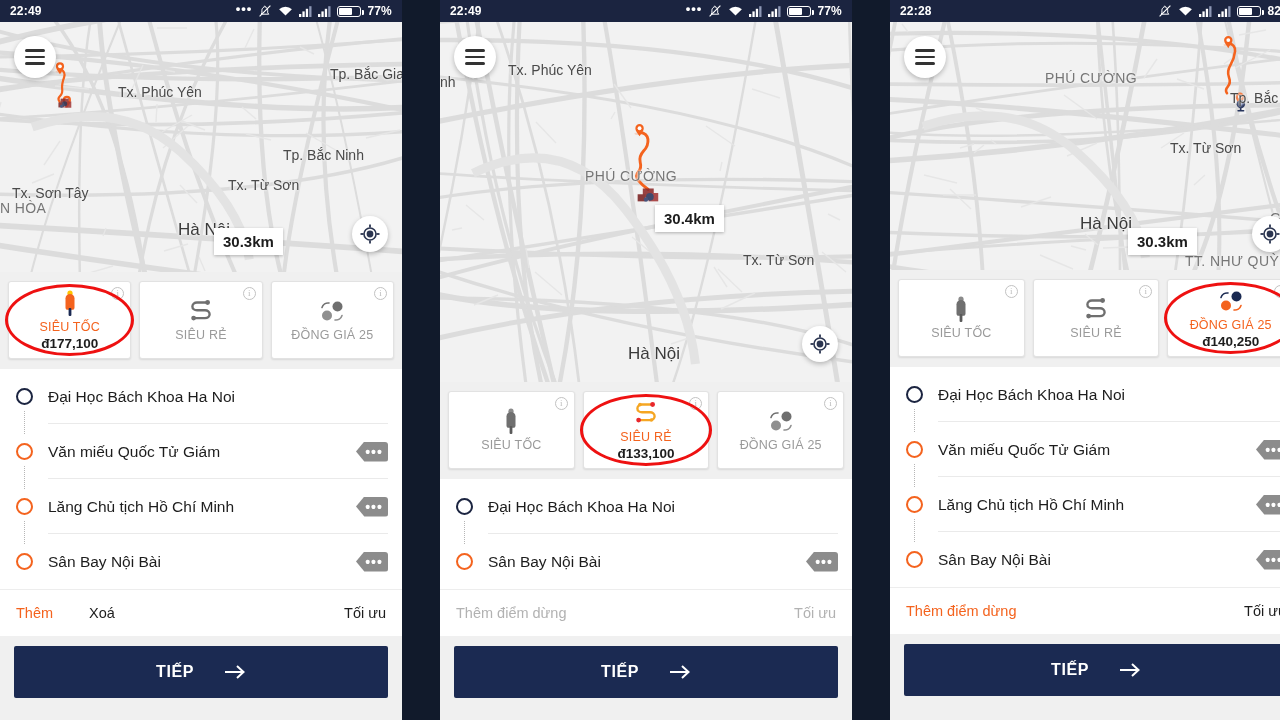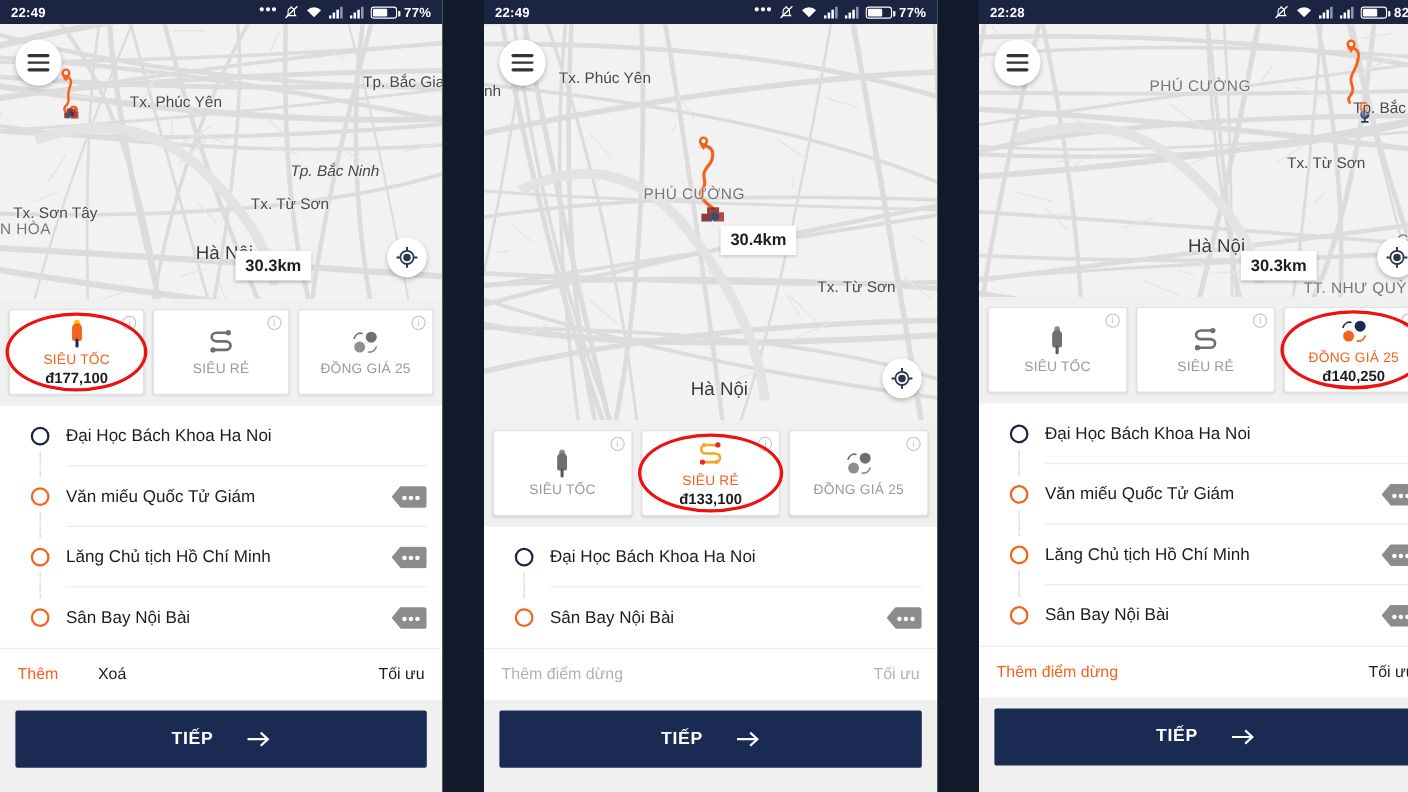--- a/index.html
+++ b/index.html
@@ -2,21 +2,21 @@
 <html><head>
 <meta charset="utf-8">
 <style>
   * { box-sizing: border-box; margin: 0; padding: 0; }
   html, body {
     width: 1280px; height: 720px;
     background: #0f1626;
     font-family: "Liberation Sans", sans-serif;
     overflow: hidden;
   }
-  .screens { display: flex; width: 1188px; height: 720px; background: #4d7c0f; }
+  .screens { display: flex; width: 1188px; height: 720px; background: #86efac; }
   .gap { width: 38px; height: 720px; background: #111a2b; flex: none; }
   .phone {
     width: 402px; height: 720px; flex: none;
     background: #ffffff; position: relative;
     display: flex; flex-direction: column; overflow: hidden;
   }
   .phone.p2, .phone.p3 { width: 412px; }
 
   
   .statusbar {
@@ -84,21 +84,21 @@
   .card .cicon { height: 28px; display: flex; align-items: center; justify-content: center; margin-bottom: 2px; }
   .card .clabel { font-size: 12.5px; color: #9a9a9a; letter-spacing: .2px; }
   .card.sel .clabel { color: #f4631e; }
   .card .cprice { font-size: 13.5px; color: #1d1d1d; font-weight: bold; margin-top: 2px; }
   .ellipse {
     position: absolute; left: -4px; right: -4px; top: 2px; bottom: 2px;
     border: 3.5px solid #ee1111; border-radius: 50%; pointer-events: none;
   }
 
   
-  .stops { background: #fff; flex: none; padding: 0 0 0 12px; }
+  .stops { background: #fff; flex: none; padding: 0 0 0 0; }
   .stop { position: relative; display: flex; align-items: center; height: 55px; padding: 0 14px 0 16px; }
   .stop .dot { width: 17px; height: 17px; border-radius: 50%; border: 2.5px solid #f4631e; flex: none; }
   .stop.origin .dot { border-color: #1b2440; }
   .stop .txt { font-size: 15.5px; color: #1d1d1d; margin-left: 15px; flex: 1; white-space: nowrap; }
   .stop .more {
     width: 32px; height: 20px; background: #8c8c8c; flex: none;
     display: flex; align-items: center; justify-content: center;
     clip-path: polygon(0% 50%, 26% 0%, 100% 0%, 100% 100%, 26% 100%);
     border-radius: 0 3px 3px 0;
   }
@@ -225,21 +225,21 @@
           <g opacity=".85">
             <rect x="193" y="206" width="26" height="22" fill="#8c2a2a"></rect>
             <rect x="205" y="215" width="22" height="20" fill="#a33636"></rect>
             <rect x="186" y="218" width="18" height="16" fill="#7a2222"></rect>
             <circle cx="206" cy="222" r="8" fill="#27345c"></circle>
             <circle cx="196" cy="230" r="5" fill="#2f3e6b"></circle>
           </g>
         </svg>
         <div class="maplabel" style="left: 118px; top: 62px;">Tx. Phúc Yên</div>
         <div class="maplabel" style="left: 330px; top: 44px;">Tp. Bắc Gia</div>
-        <div class="maplabel" style="left: 264px; top: 125px; font-style: italic;">Tp. Bắc Ninh</div>
+        <div class="maplabel" style="left: 283px; top: 125px;">Tp. Bắc Ninh</div>
         <div class="maplabel" style="left: 12px; top: 163px;">Tx. Sơn Tây</div>
         <div class="maplabel" style="left: 228px; top: 155px;">Tx. Từ Sơn</div>
         <div class="maplabel small" style="left: 0px; top: 178px;">N HÒA</div>
         <div class="maplabel city" style="left: 178px; top: 198px;">Hà Nội</div>
         <div class="distbadge" style="left: 214px; top: 206px;">30.3km</div>
         <div class="menubtn">
           <span></span>
           <span></span>
           <span></span>
         </div>

